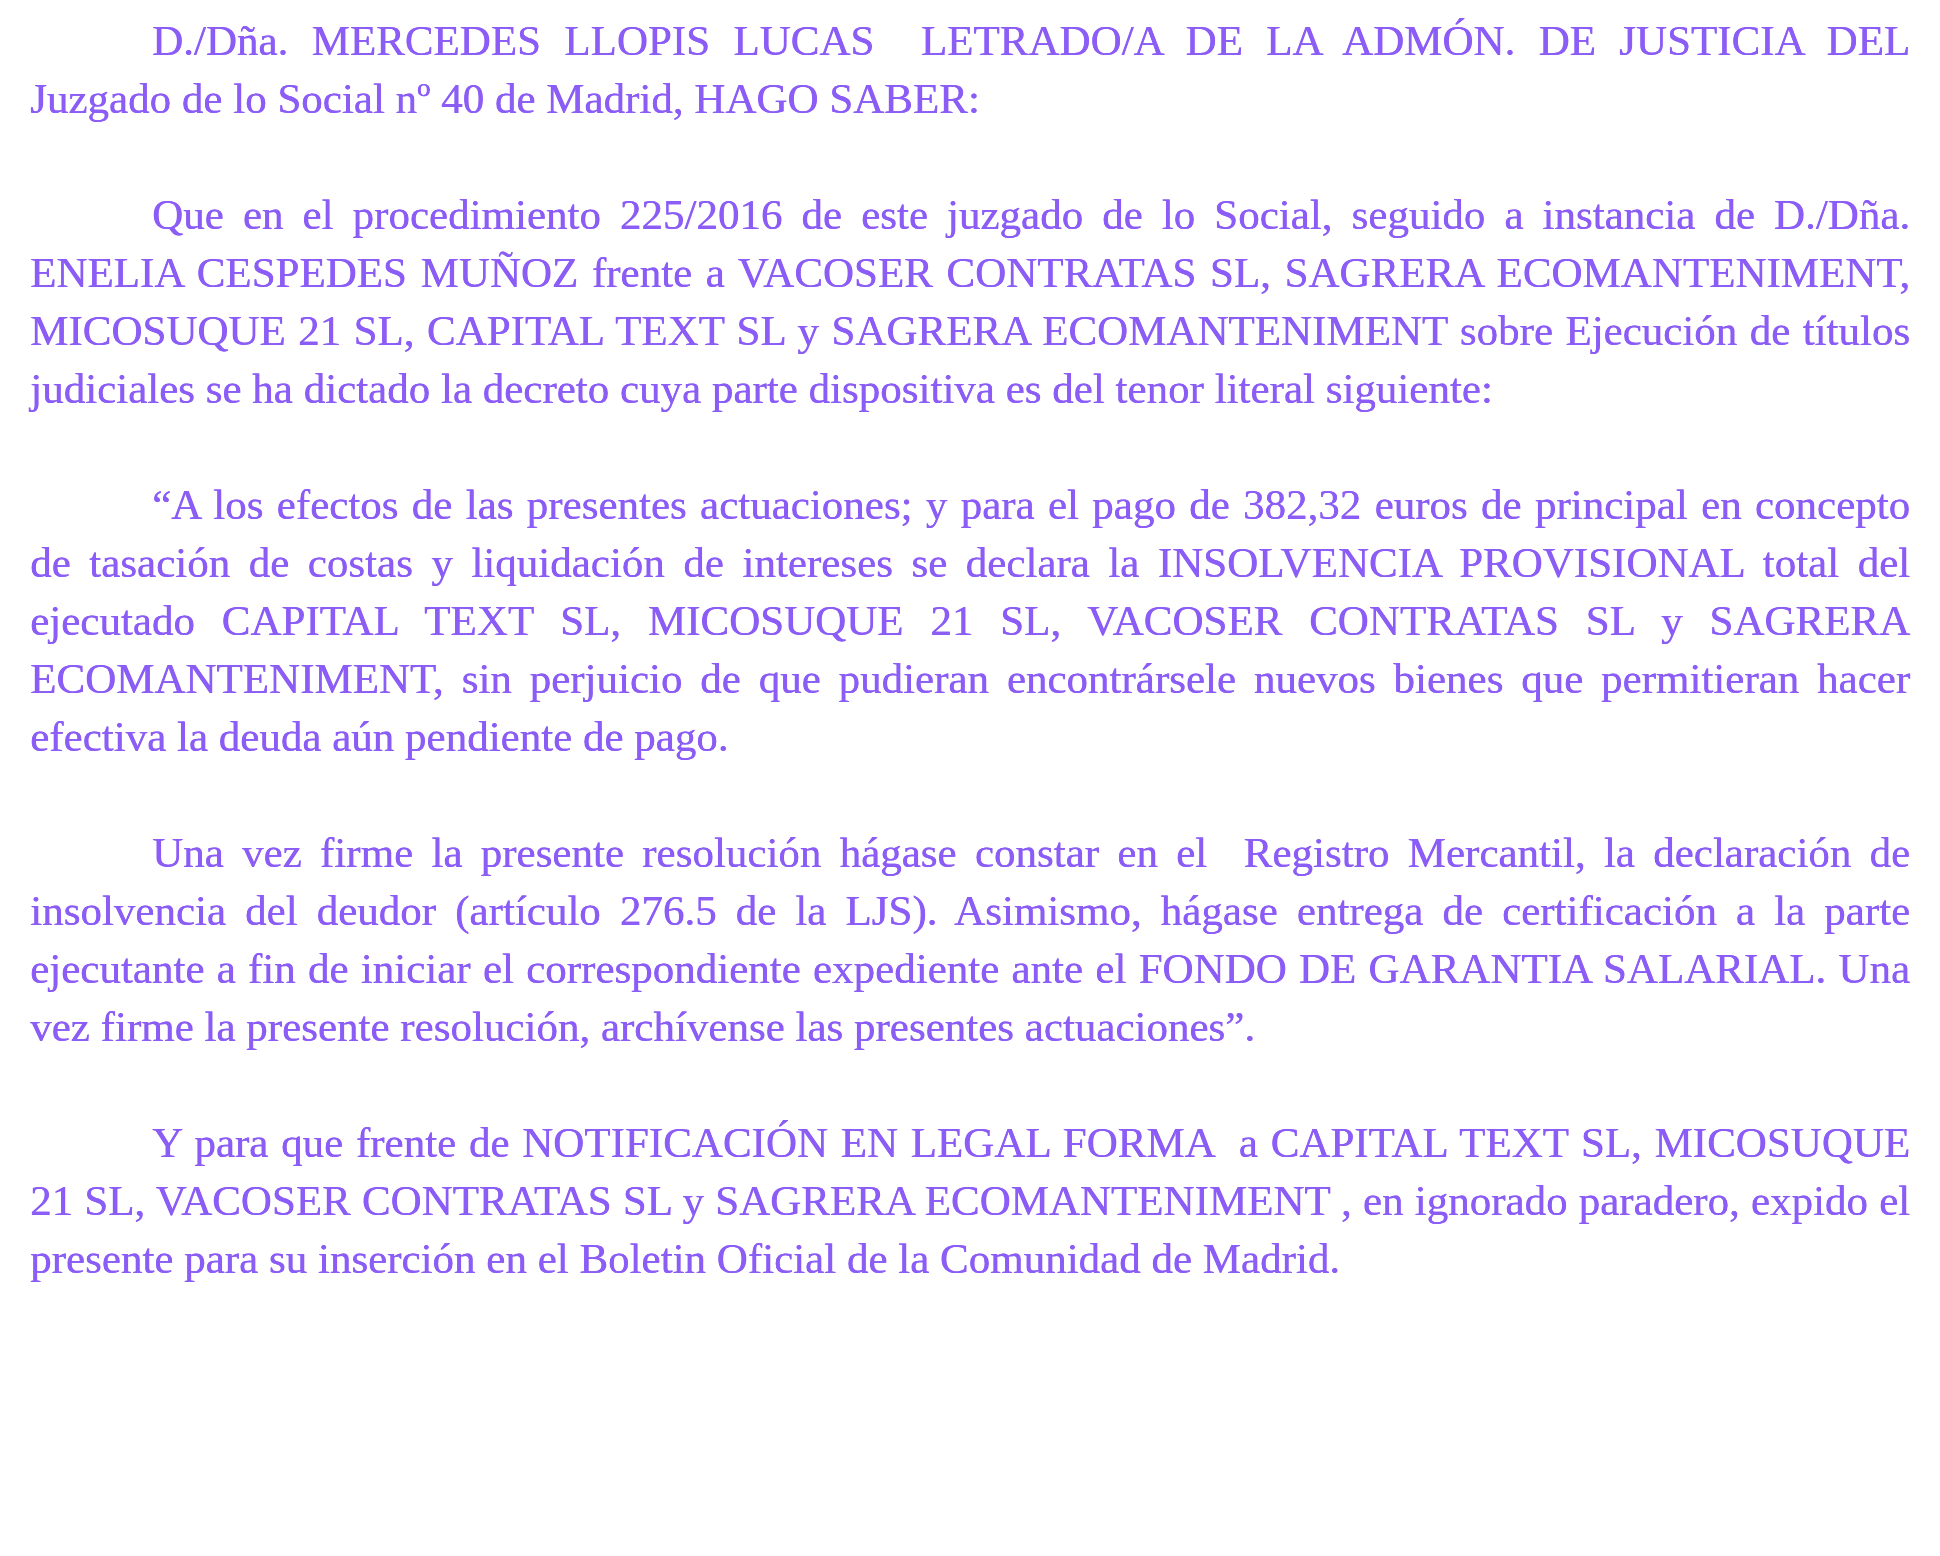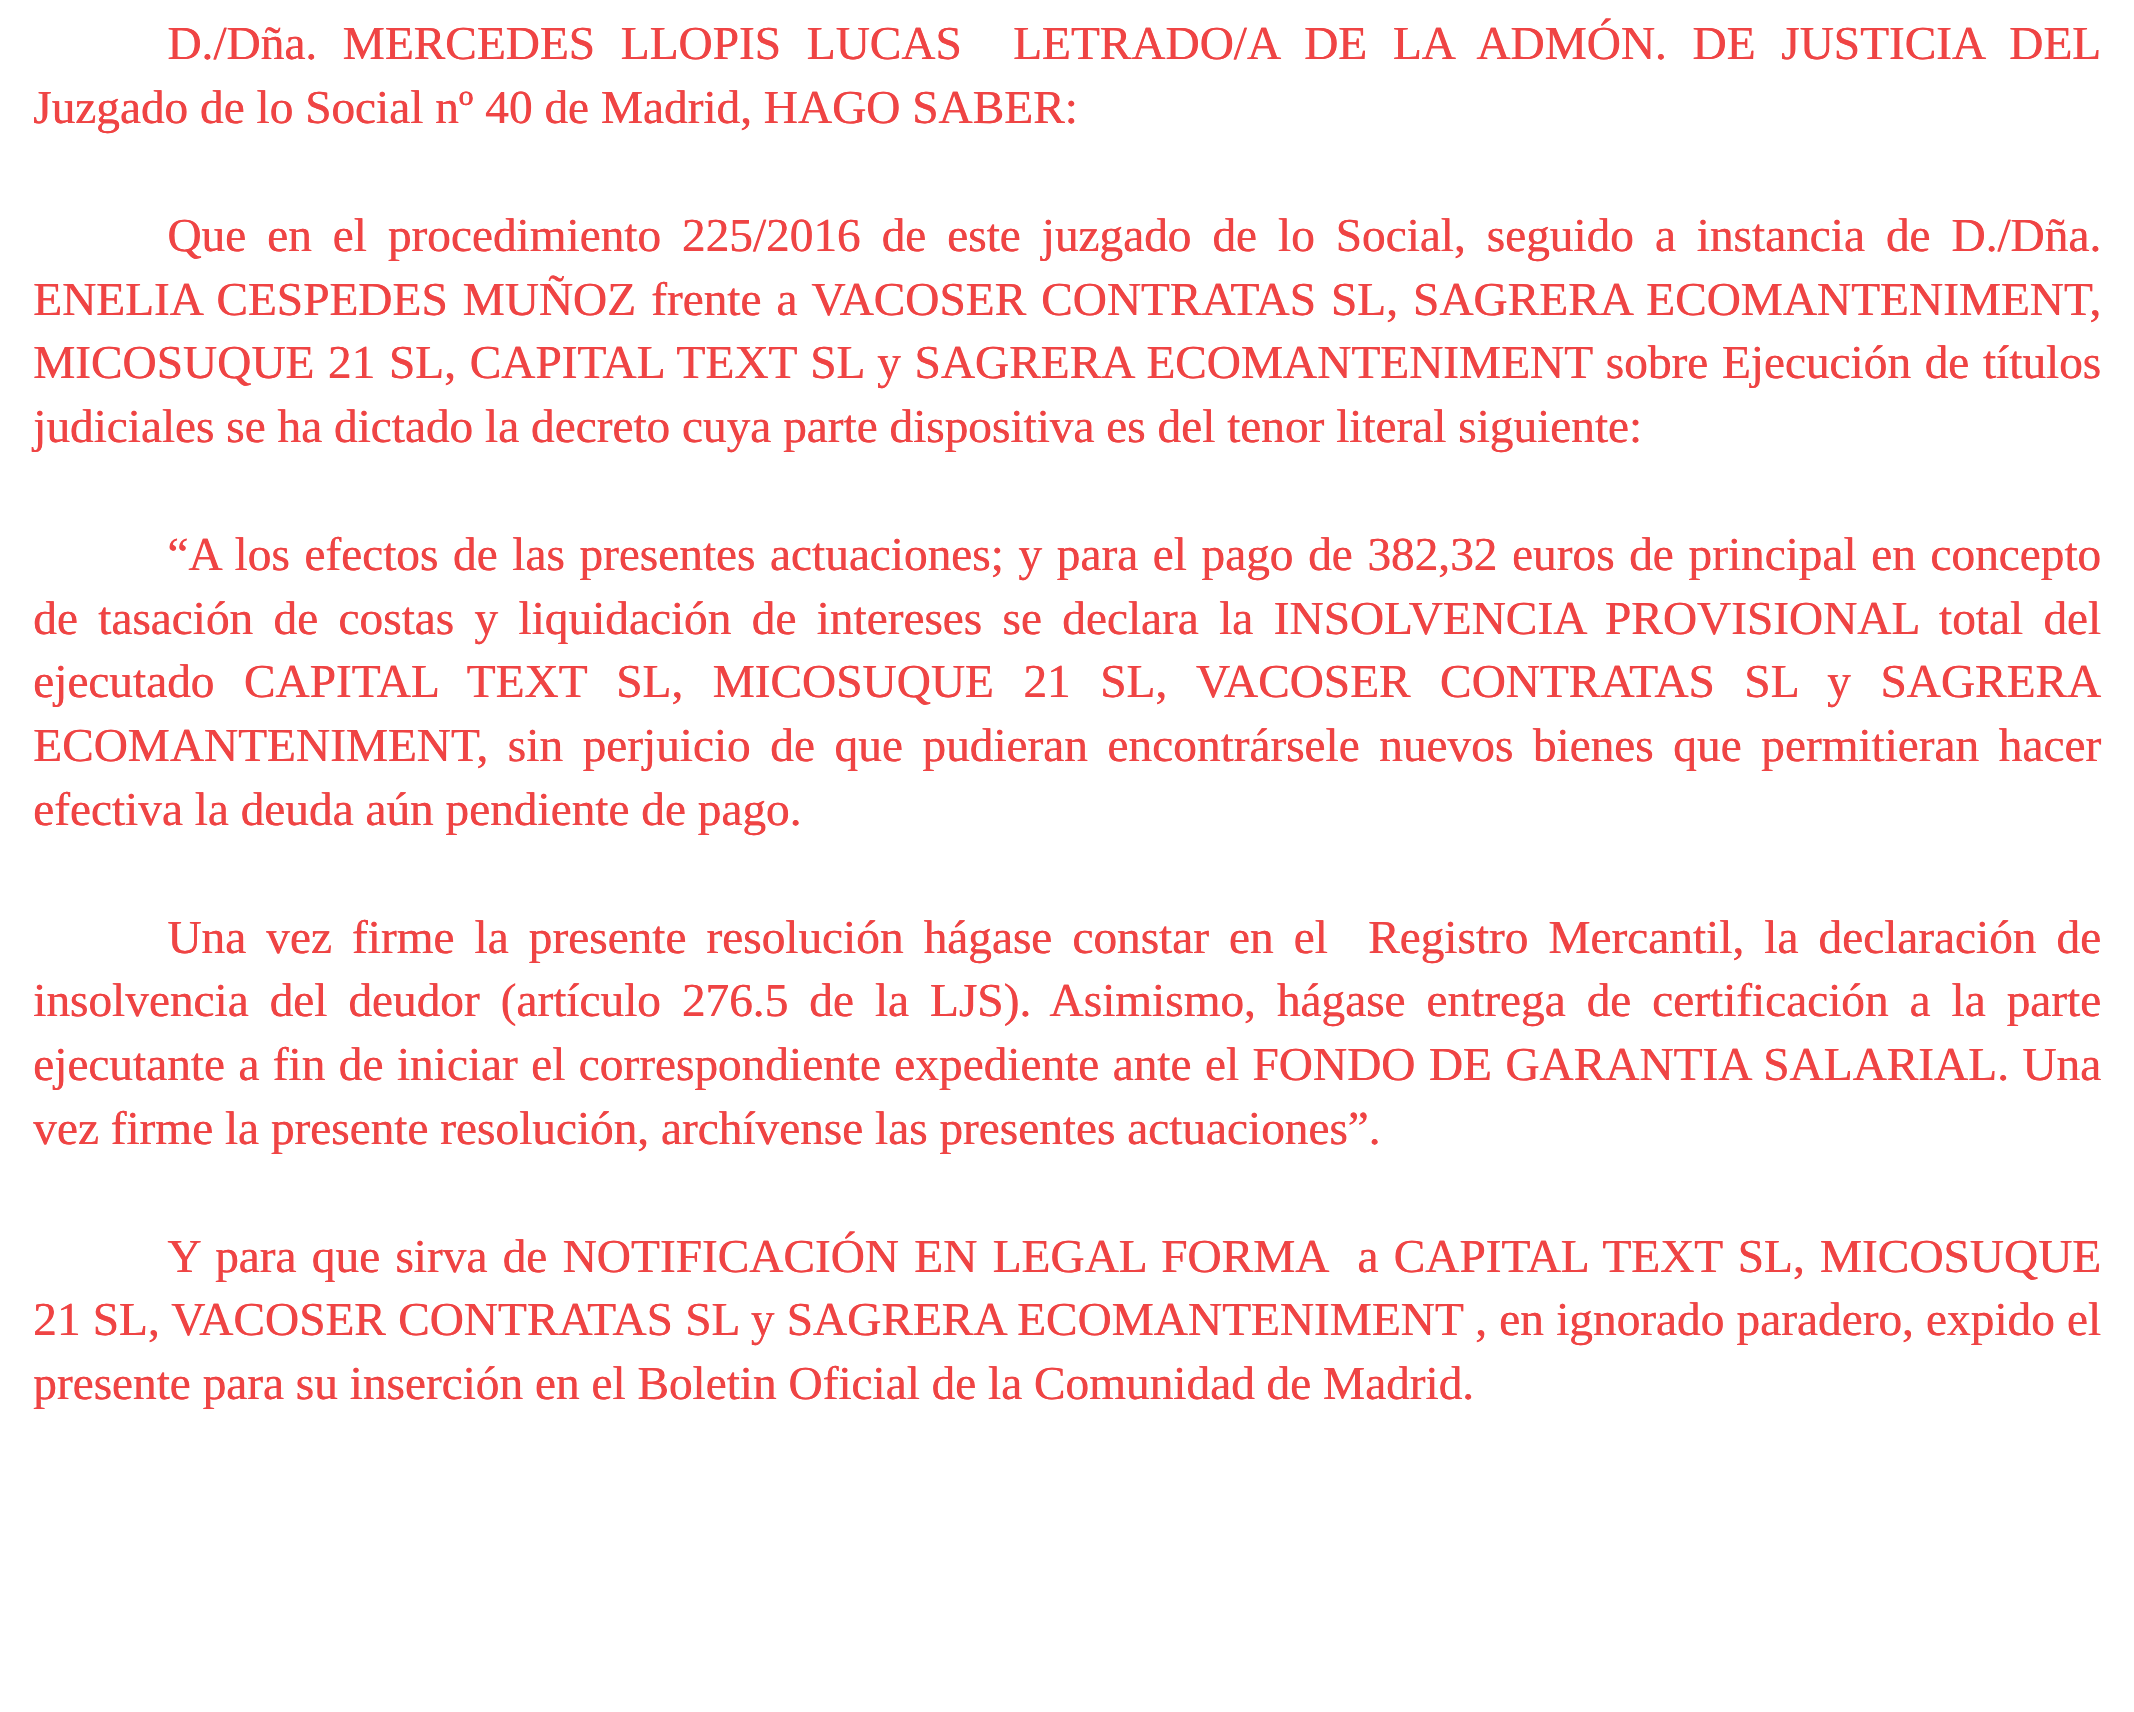--- a/index.html
+++ b/index.html
@@ -13,21 +13,21 @@
     overflow: hidden;
   }
   .page {
     box-sizing: border-box;
     width: 1940px;
     height: 1556px;
     padding: 12px 30px 0 30px;
     font-family: "Liberation Serif", "DejaVu Serif", serif;
     font-size: 43px;
     line-height: 58px;
-    color: #ef4444;
+    color: #8b5cf6;
     text-align: justify;
     
     text-shadow: 0.45px 0 0 currentColor;
   }
   .page p {
     margin: 0 0 58px 0;
     text-indent: 122px;
   }
   .page p:last-child {
     margin-bottom: 0;
@@ -42,15 +42,15 @@
 <div class="page">
 
   <p>D./Dña. MERCEDES LLOPIS LUCAS &nbsp;LETRADO/A DE LA ADMÓN. DE JUSTICIA DEL Juzgado de lo Social nº 40 de Madrid, HAGO SABER:</p>
 
   <p>Que en el procedimiento 225/2016 de este juzgado de lo Social, seguido a instancia de D./Dña. ENELIA CESPEDES MUÑOZ frente a VACOSER CONTRATAS SL, SAGRERA ECOMANTENIMENT, MICOSUQUE 21 SL, CAPITAL TEXT SL y SAGRERA ECOMANTENIMENT sobre Ejecución de títulos judiciales se ha dictado la decreto cuya parte dispositiva es del tenor literal siguiente:</p>
 
   <p>“A los efectos de las presentes actuaciones; y para el pago de 382,32 euros de principal en concepto de tasación de costas y liquidación de intereses se declara la INSOLVENCIA PROVISIONAL total del ejecutado CAPITAL TEXT SL, MICOSUQUE 21 SL, VACOSER CONTRATAS SL y SAGRERA ECOMANTENIMENT, sin perjuicio de que pudieran encontrársele nuevos bienes que permitieran hacer efectiva la deuda aún pendiente de pago.</p>
 
   <p>Una vez firme la presente resolución hágase constar en el &nbsp;Registro Mercantil, la declaración de insolvencia del deudor (artículo 276.5 de la LJS). Asimismo, hágase entrega de certificación a la parte ejecutante a fin de iniciar el correspondiente expediente ante el FONDO DE GARANTIA SALARIAL. Una vez firme la presente resolución, archívense las presentes actuaciones”.</p>
 
-  <p><span>Y para que sirva de </span><b>NOTIFICACIÓN EN LEGAL FORMA &nbsp;a CAPITAL TEXT SL, MICOSUQUE 21 SL, VACOSER CONTRATAS SL y SAGRERA ECOMANTENIMENT</b><span> , en ignorado paradero, expido el presente para su inserción en el Boletin Oficial de la Comunidad de Madrid.</span></p>
+  <p><span>Y para que frente de </span><b>NOTIFICACIÓN EN LEGAL FORMA &nbsp;a CAPITAL TEXT SL, MICOSUQUE 21 SL, VACOSER CONTRATAS SL y SAGRERA ECOMANTENIMENT</b><span> , en ignorado paradero, expido el presente para su inserción en el Boletin Oficial de la Comunidad de Madrid.</span></p>
 
 </div>
 
 </body></html>

